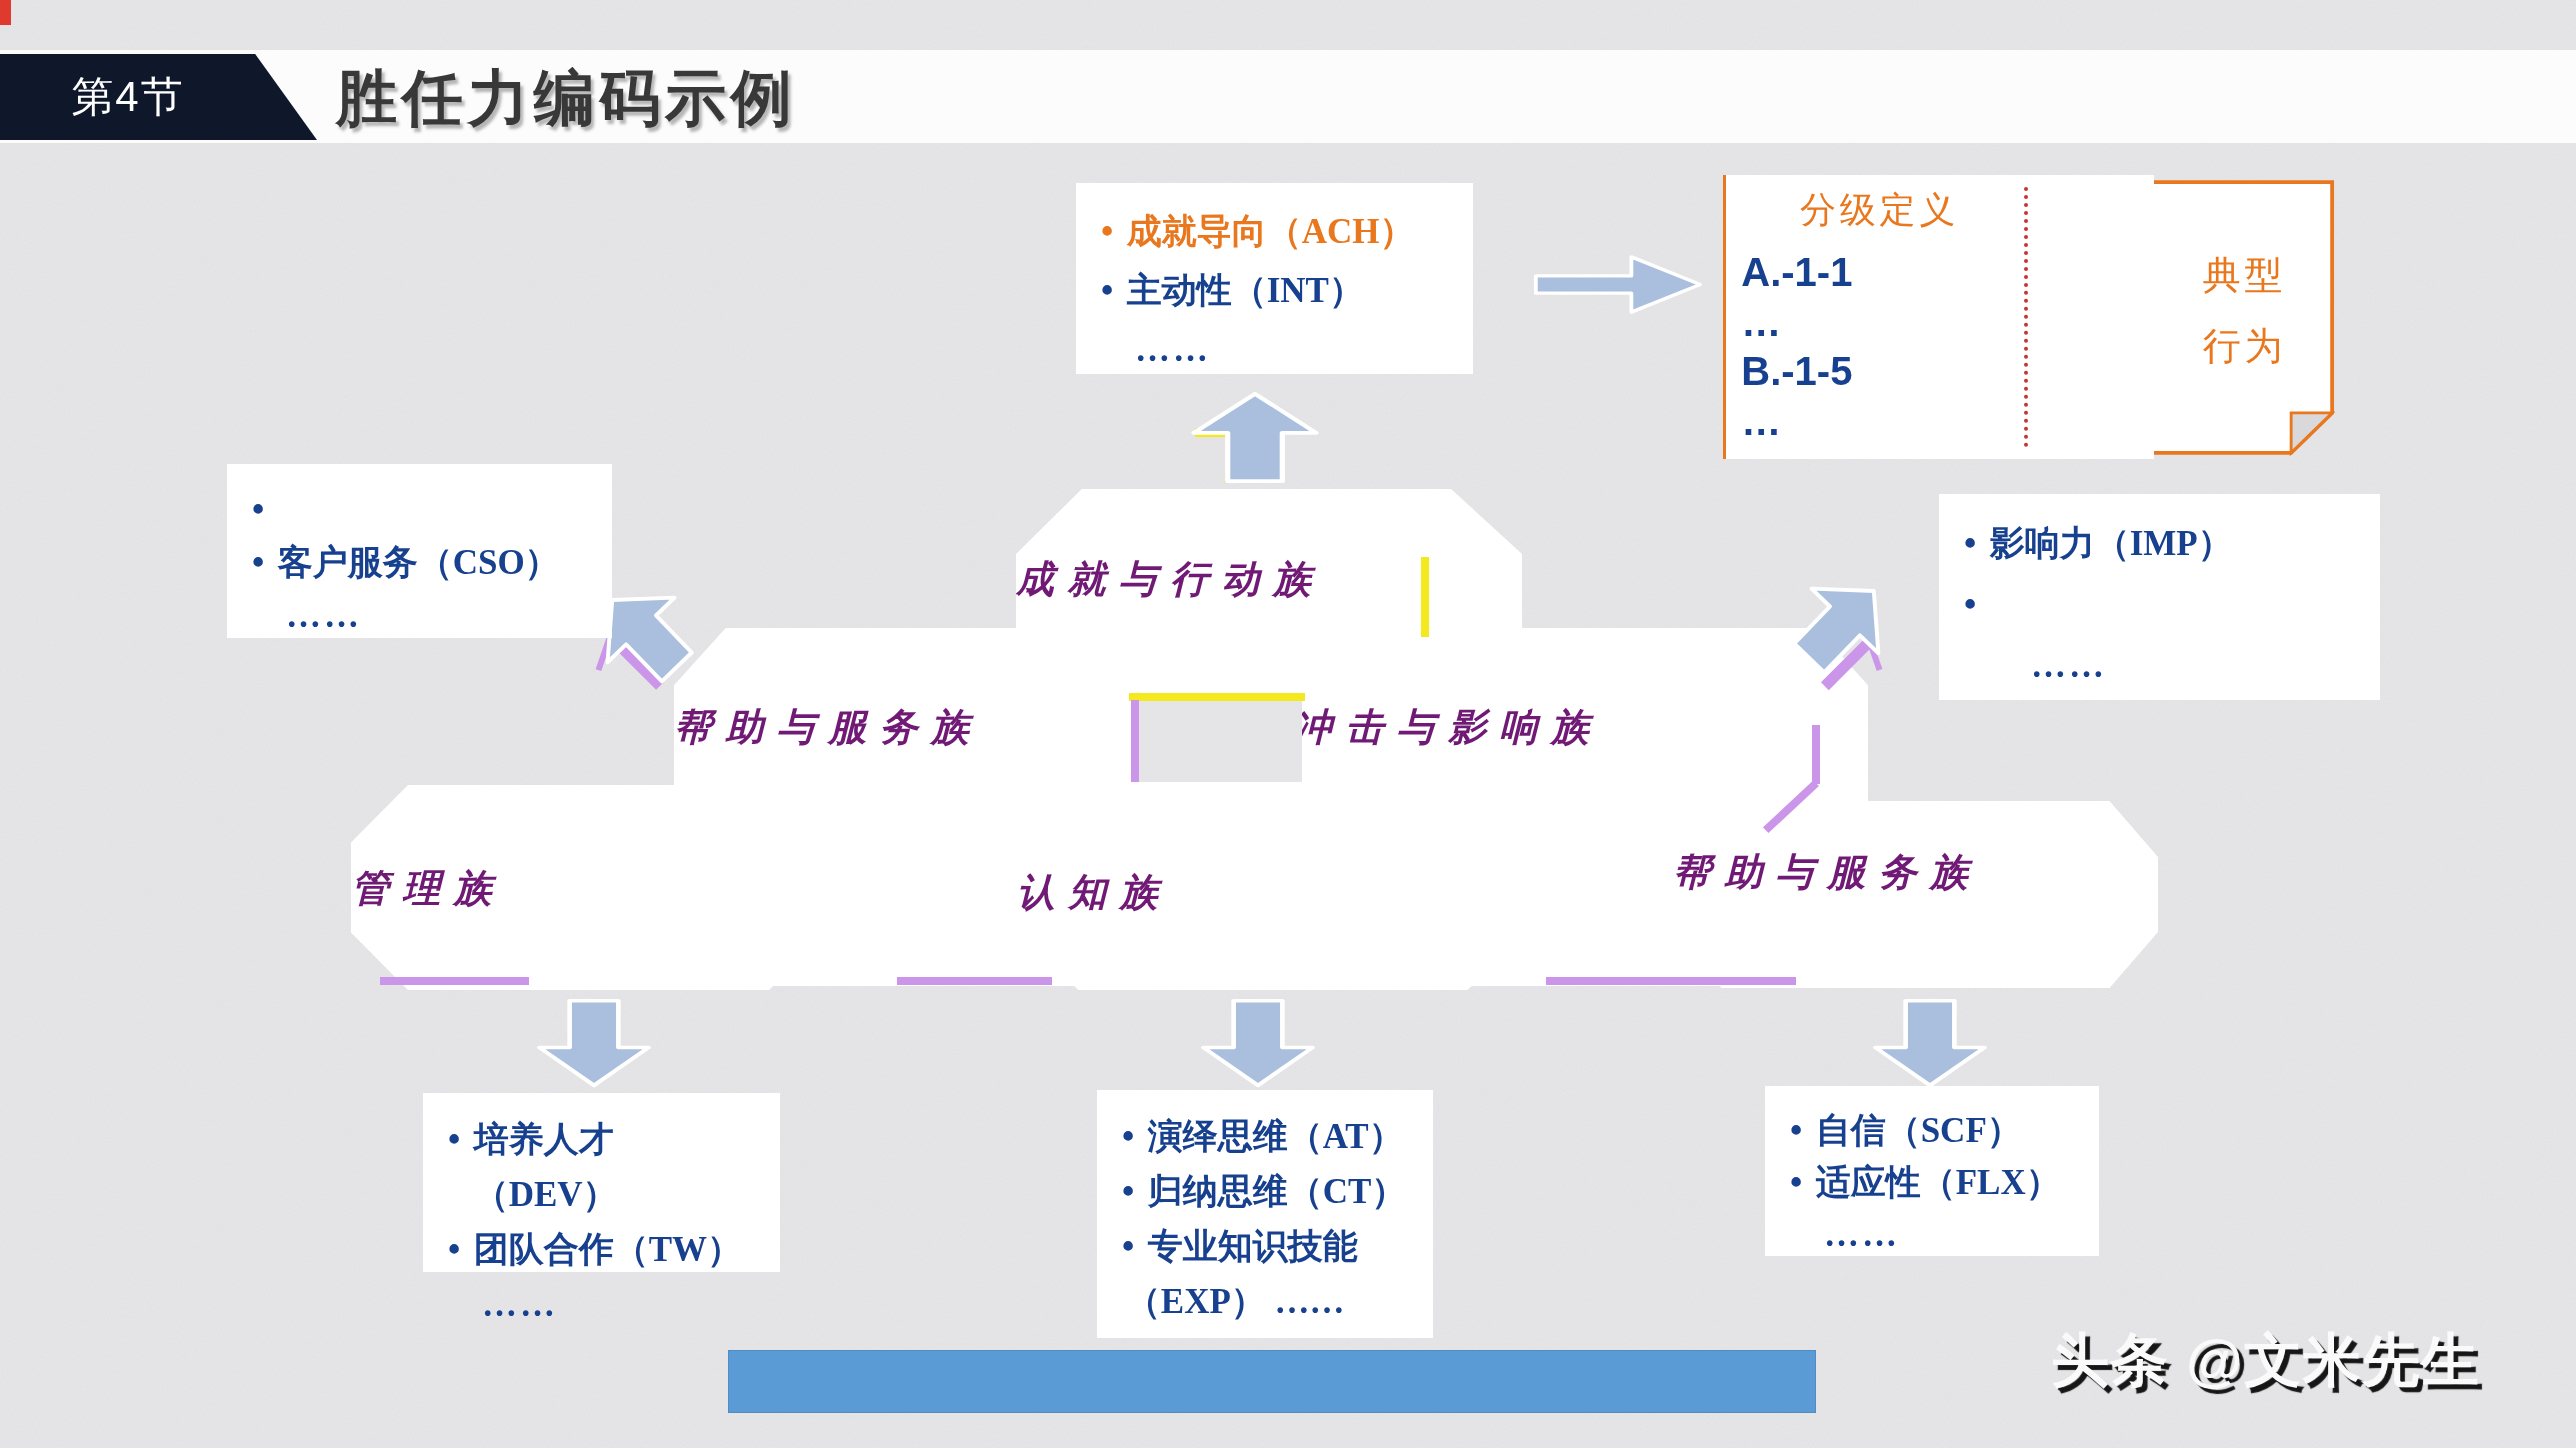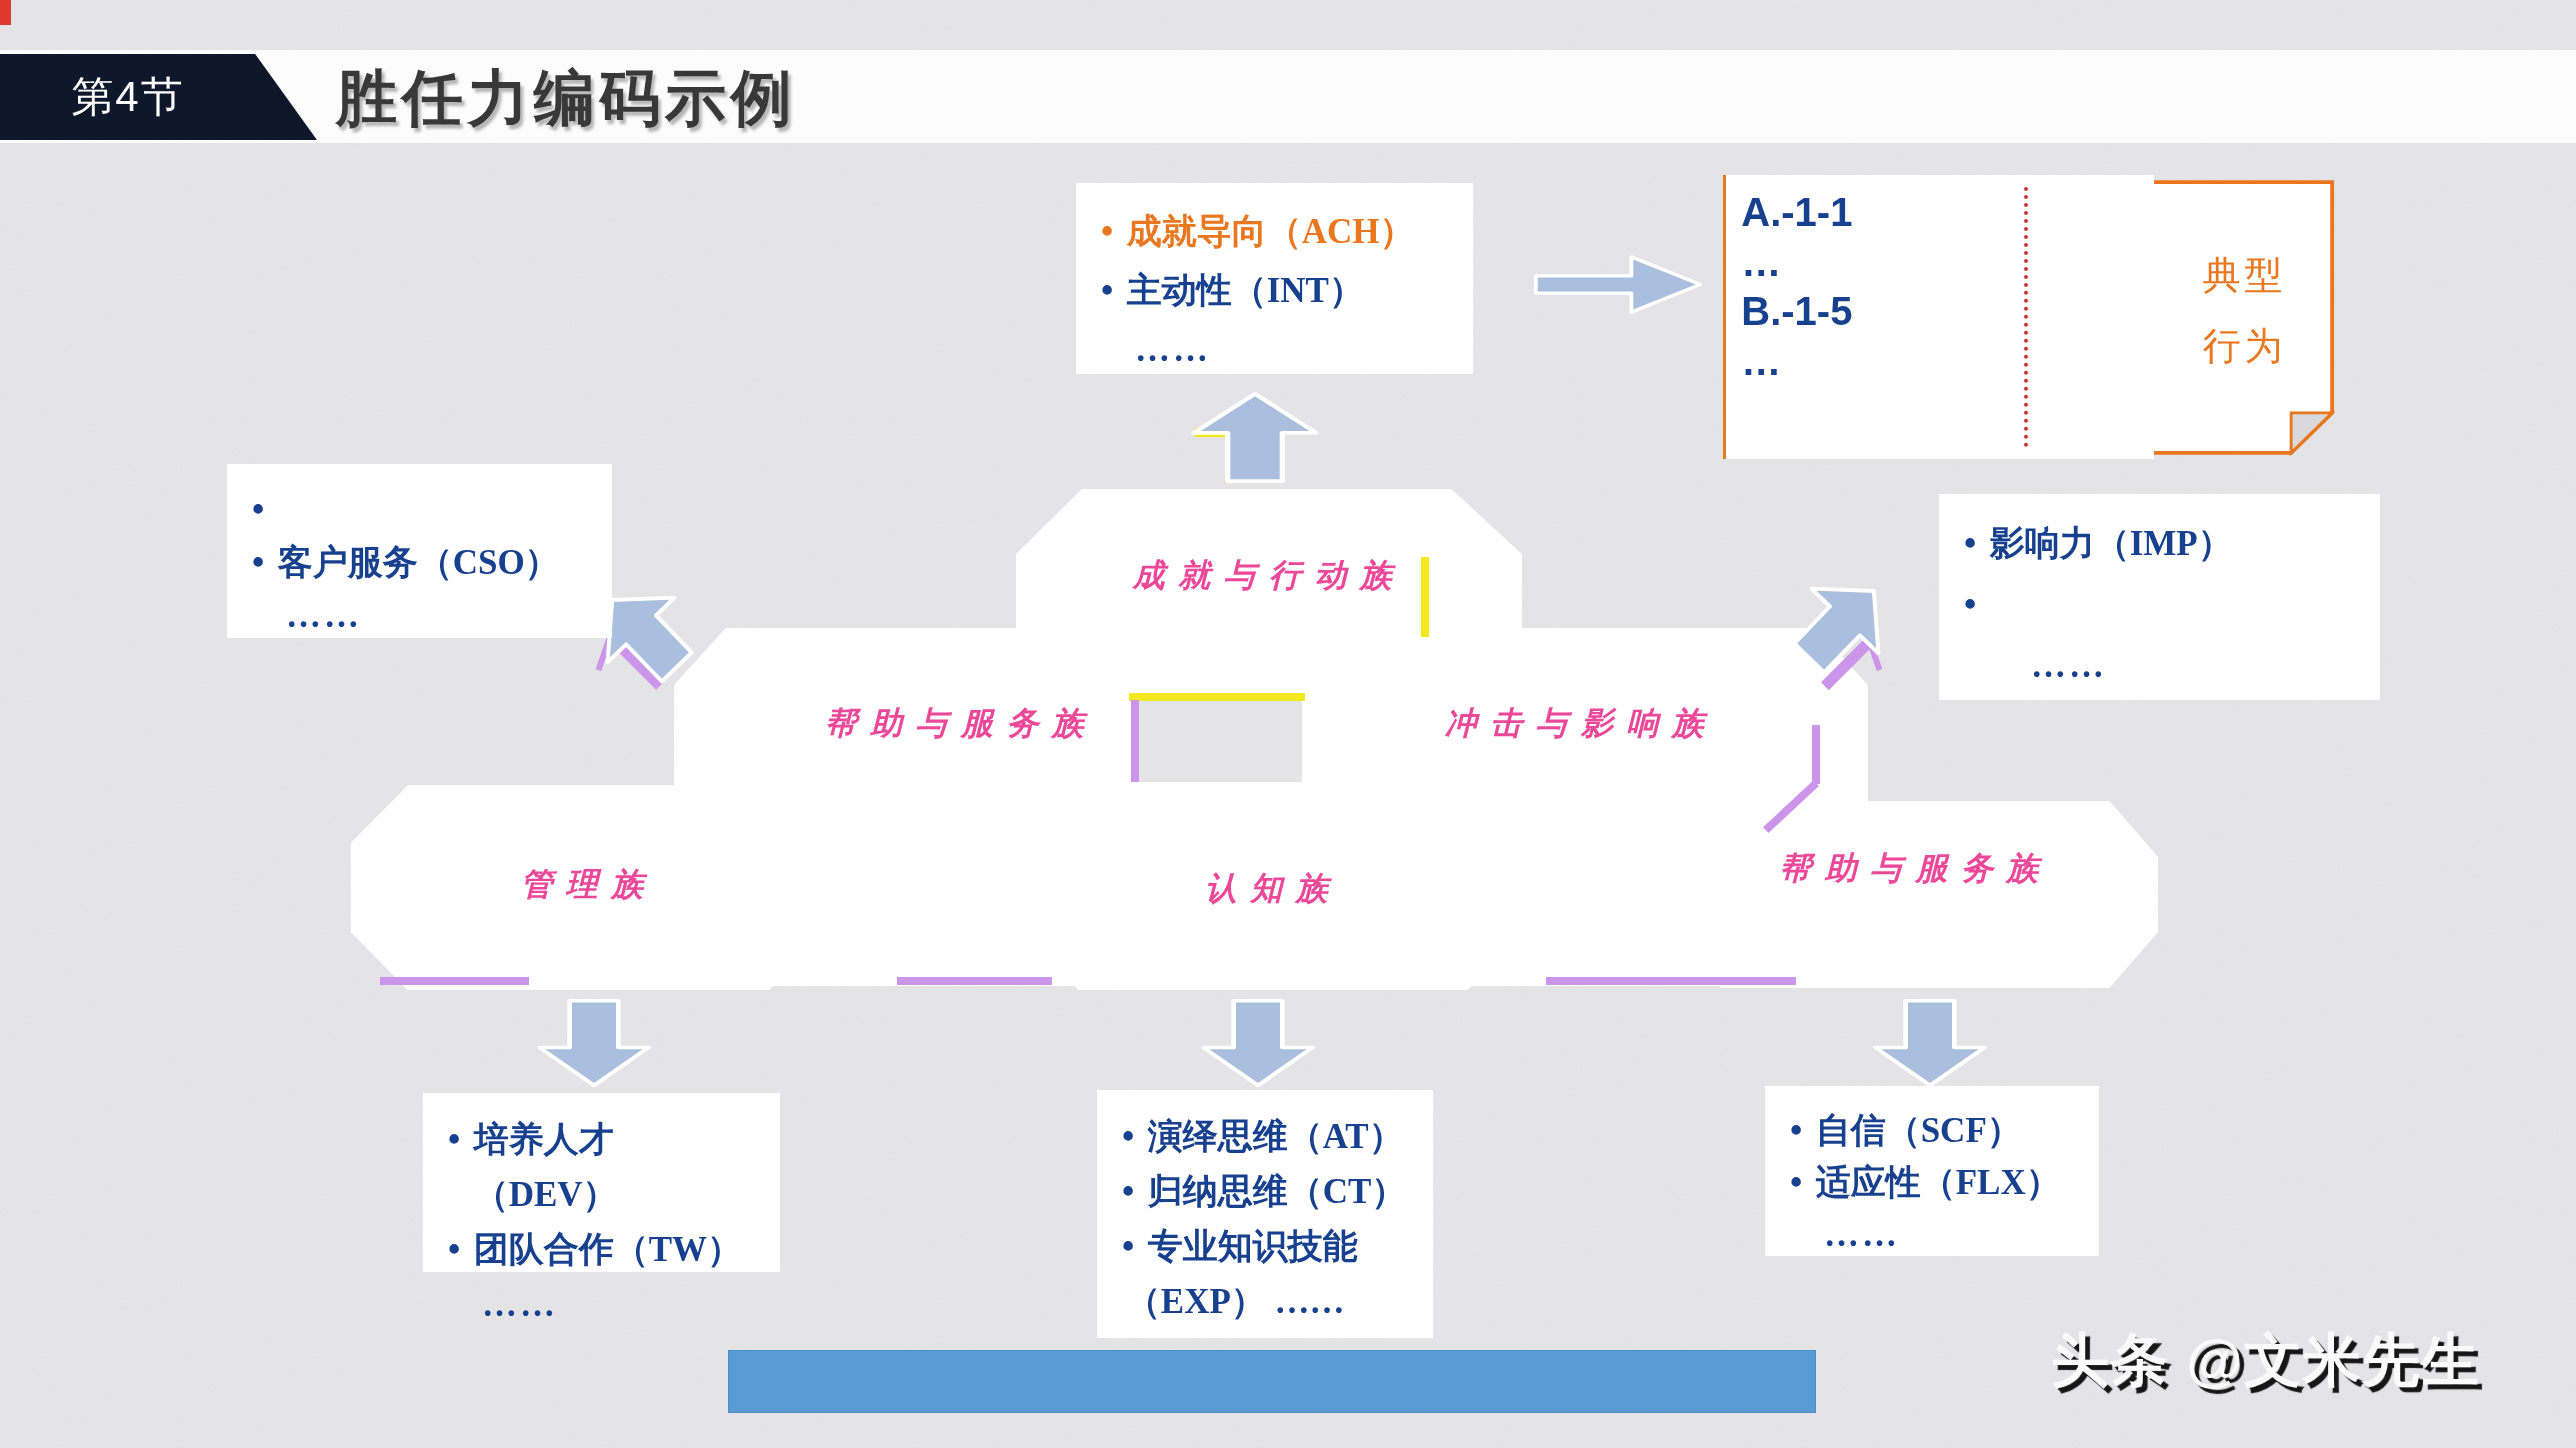--- a/index.html
+++ b/index.html
@@ -26,21 +26,21 @@
   .fam-helping{left:674px;top:628px;width:574px;height:358px;
       clip-path:polygon(9% 0,91% 0,100% 16%,100% 84%,91% 100%,9% 100%,0 84%,0 16%);}
   .fam-impact{left:1294px;top:628px;width:574px;height:358px;
       clip-path:polygon(9% 0,91% 0,100% 16%,100% 84%,91% 100%,9% 100%,0 84%,0 16%);}
   .fam-managerial{left:351px;top:785px;width:475px;height:205px;
       clip-path:polygon(12% 0,88% 0,100% 28%,100% 72%,88% 100%,12% 100%,0 72%,0 28%);}
   .fam-cognitive{left:1017px;top:785px;width:512px;height:205px;
       clip-path:polygon(12% 0,88% 0,100% 28%,100% 72%,88% 100%,12% 100%,0 72%,0 28%);}
   .fam-personal{left:1673px;top:801px;width:485px;height:187px;
       clip-path:polygon(10% 0,90% 0,100% 30%,100% 70%,90% 100%,10% 100%,0 70%,0 30%);}
-  .fam-label{width:100%;text-align:center;color:#ec4899;font-size:32px;font-weight:bold;
+  .fam-label{width:100%;text-align:left;color:#701a75;font-size:38px;font-weight:bold;
       font-style:italic;letter-spacing:13.4px;font-family:"Liberation Serif","DejaVu Serif",serif;}
   .fam-achievement .fam-label{padding-top:65px;}
   .fam-helping .fam-label,.fam-impact .fam-label{padding-top:74px;}
   .fam-managerial .fam-label{padding-top:78px;}
   .fam-cognitive .fam-label{padding-top:82px;}
   .fam-personal .fam-label{padding-top:46px;}
 
   
   .acc{z-index:2;}
   .yellow{background:#F4E81F;}
@@ -278,20 +278,21 @@
     <div class="line">
         <span class="ell">……</span>
       </div>
   </div>
 
   <svg class="abs note-svg" viewBox="0 0 300 290">
     <path d="M3 3 H297 V245 L254 287 H3 Z" fill="#FFFFFF" stroke="#E8771E" stroke-width="4"></path>
     <path d="M254 287 L254 245 H297 Z" fill="#D9D9DB" stroke="#E8771E" stroke-width="3"></path>
   </svg>
   <div class="abs grading-box">
+    <div class="grading-title">分级定义</div>
     <div class="grading-rows">
       <div class="g-main">A.-1-1</div>
       <div class="g-dots">…</div>
       <div class="g-main">B.-1-5</div>
       <div class="g-dots">…</div>
     </div>
   </div>
   <div class="abs divider-red"></div>
   <div class="abs note-label">
     <div>典型</div>

